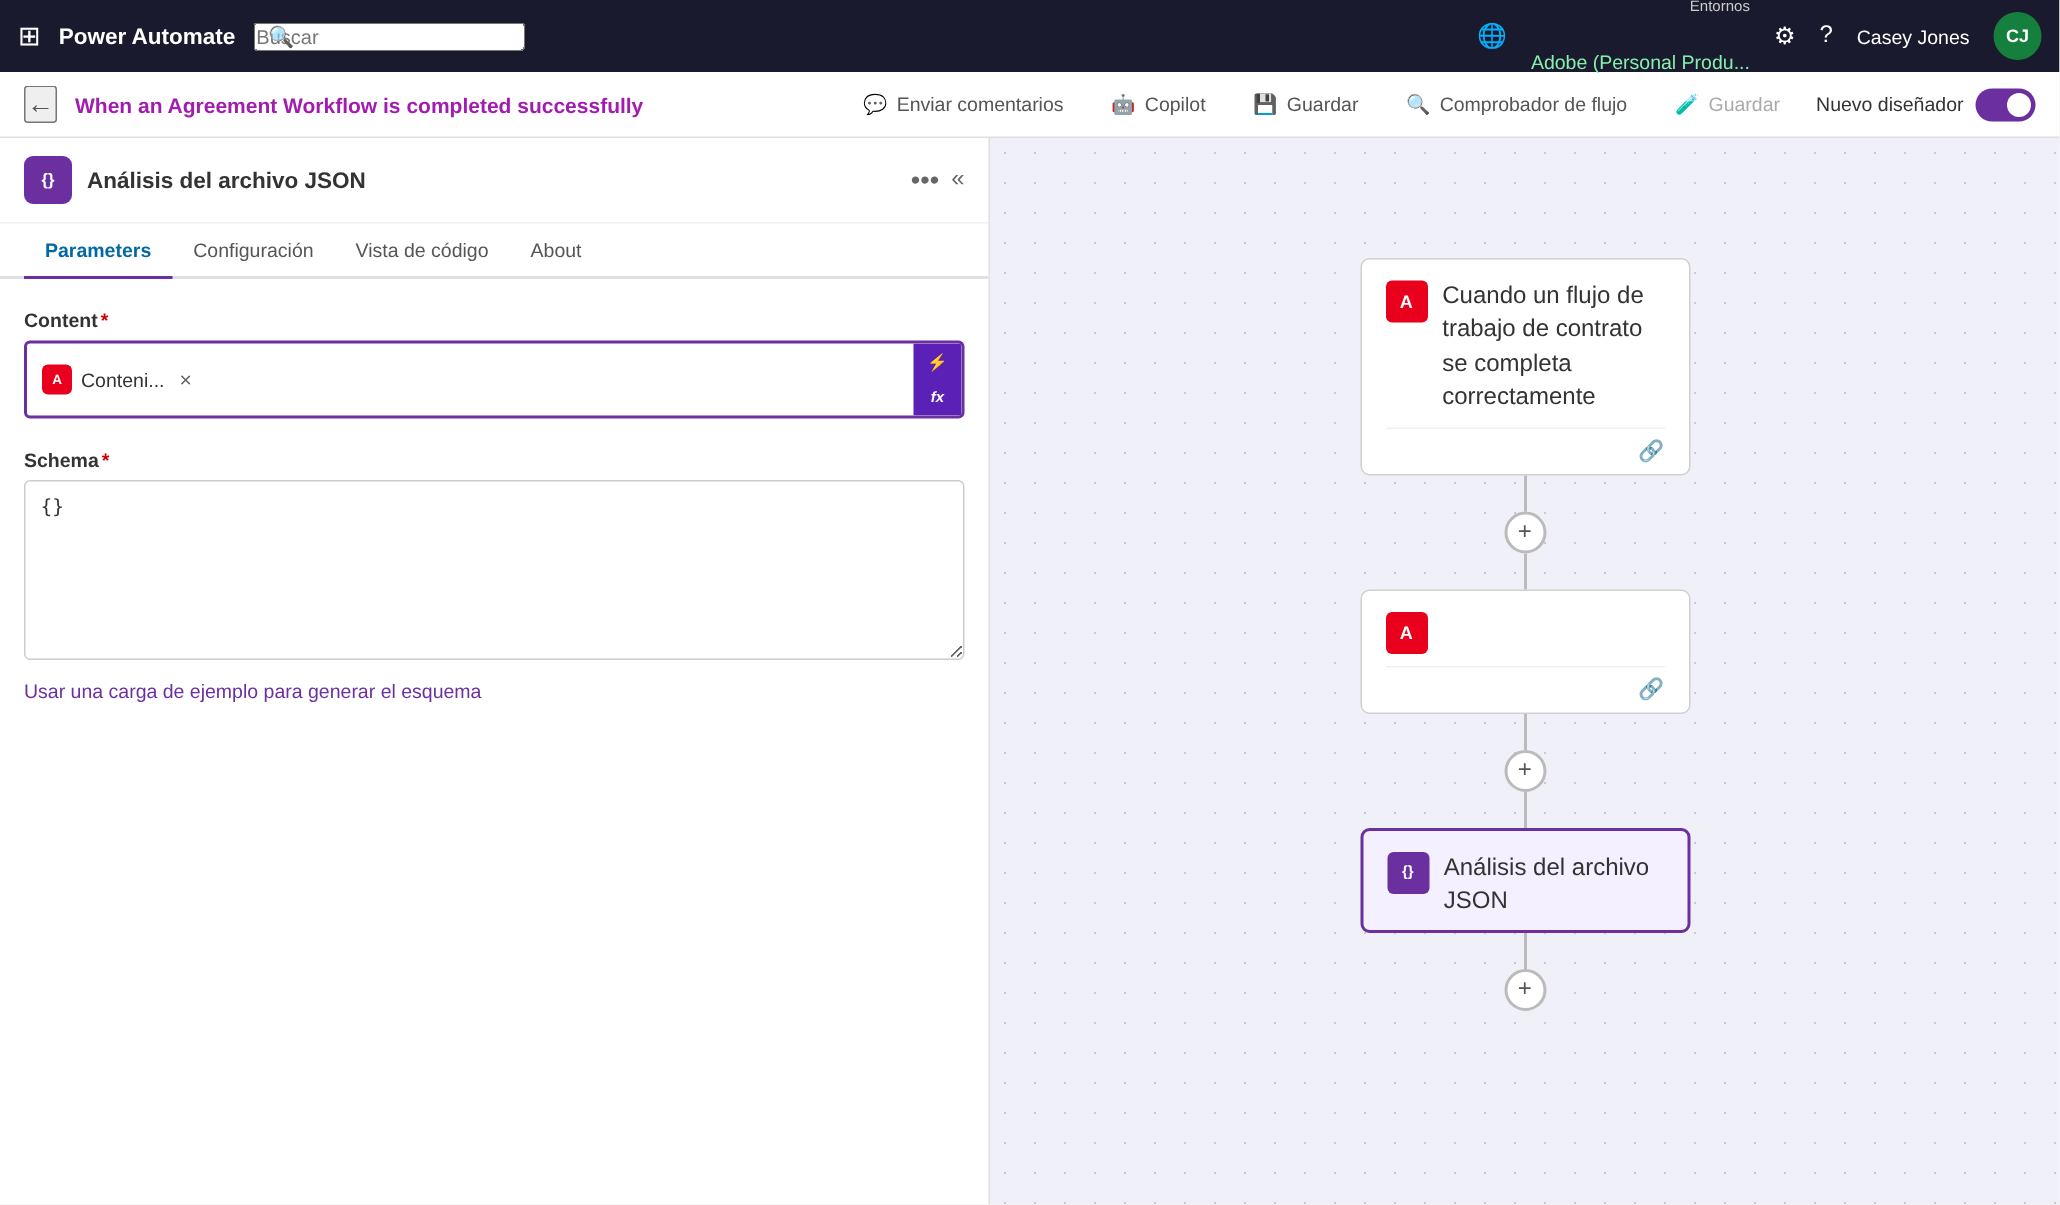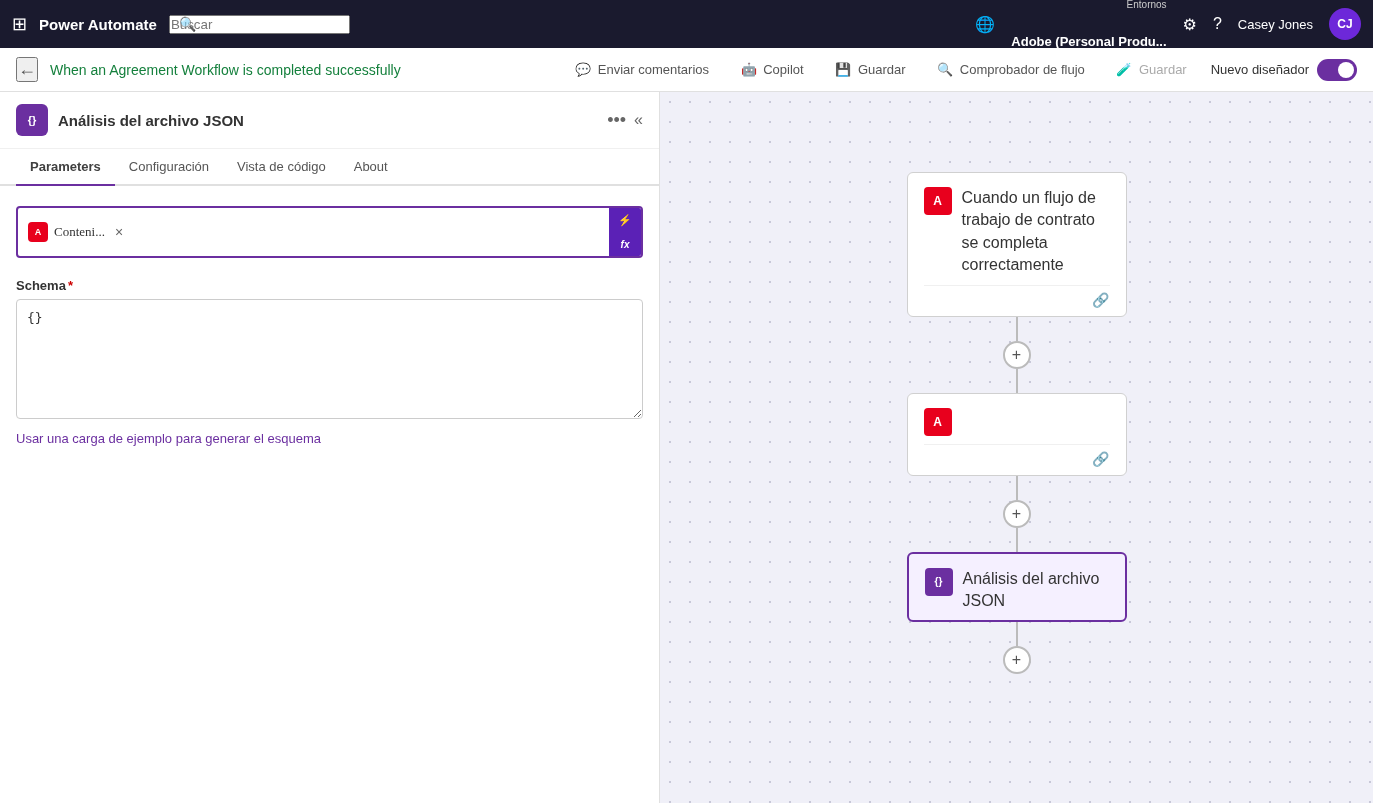--- a/index.html
+++ b/index.html
@@ -12,36 +12,36 @@
       height: 48px; padding: 0 12px; gap: 12px;
     }
     .topnav-grid { color: white; font-size: 18px; cursor: pointer; }
     .topnav-logo { color: white; font-size: 15px; font-weight: 600; flex: 0 0 auto; }
     .topnav-search-wrap { position: relative; flex: 1; max-width: 420px; }
     .topnav-search-wrap .search-icon-inner {
       position: absolute; left: 10px; top: 50%; transform: translateY(-50%); color: #aaa; font-size: 14px;
     }
     .topnav-right { display: flex; align-items: center; gap: 16px; margin-left: auto; }
     .topnav-env { display: flex; flex-direction: column; align-items: flex-end; font-size: 11px; color: #ccc; }
-    .topnav-env-name { font-size: 13px; color: #ffffff; font-weight: 700; margin-top: 24px; }
+    .topnav-env-name { font-size: 13px; color: #86efac; font-weight: 400; margin-top: 24px; }
     .topnav-icon { color: white; font-size: 16px; cursor: pointer; }
     .topnav-avatar {
-      width: 32px; height: 32px; background: #6d28d9; border-radius: 50%;
+      width: 32px; height: 32px; background: #15803d; border-radius: 50%;
       display: flex; align-items: center; justify-content: center; color: white; font-size: 12px; font-weight: 600;
     }
     .topnav-username { color: white; font-size: 13px; }
 
     
     .breadcrumb-bar {
       display: flex; align-items: center; background: white;
       height: 44px; padding: 0 16px; gap: 12px;
       border-bottom: 1px solid #e0e0e0;
     }
     .breadcrumb-back { color: #555; font-size: 18px; cursor: pointer; }
-    .breadcrumb-title { font-size: 14px; color: #15803d; flex: 1; font-weight: 400; }
+    .breadcrumb-title { font-size: 14px; color: #a21caf; flex: 1; font-weight: 700; }
     .breadcrumb-actions { display: flex; align-items: center; gap: 16px; margin-left: auto; }
     .breadcrumb-btn {
       display: flex; align-items: center; gap: 6px;
       font-size: 13px; color: #555; cursor: pointer; background: none; border: none; padding: 4px 8px;
     }
     .breadcrumb-btn.guardar { color: #555; }
     .breadcrumb-btn.probar { color: #aaa; cursor: default; }
     .nuevo-disenador { display: flex; align-items: center; gap: 8px; font-size: 13px; color: #333; }
     .toggle-switch {
       width: 40px; height: 22px; background: #6b2fa0; border-radius: 11px;
@@ -72,41 +72,41 @@
     .panel-header-actions { display: flex; gap: 8px; align-items: center; }
     .panel-more { color: #666; cursor: pointer; font-size: 18px; }
     .panel-collapse { color: #666; cursor: pointer; font-size: 16px; }
 
     
     .tabs { display: flex; border-bottom: 2px solid #e0e0e0; padding: 0 16px; }
     .tab {
       padding: 10px 14px; font-size: 13px; color: #555; cursor: pointer;
       border-bottom: 2px solid transparent; margin-bottom: -2px;
     }
-    .tab.active { color: #404040; border-bottom: 2px solid #6b2fa0; font-weight: 600; }
+    .tab.active { color: #0369a1; border-bottom: 2px solid #6b2fa0; font-weight: 600; }
 
     
     .form-body { padding: 20px 16px; flex: 1; overflow-y: auto; }
     .form-group { margin-bottom: 20px; }
     .form-label {
       font-size: 13px; font-weight: 600; color: #333; margin-bottom: 6px; display: block;
     }
     .required { color: #c00; margin-left: 2px; }
     .content-input-wrap {
       display: flex; align-items: center; border: 2px solid #6b2fa0; border-radius: 4px; overflow: hidden;
     }
     .content-tag {
       display: flex; align-items: center; gap: 6px; padding: 6px 10px;
       background: white; flex: 1;
     }
     .content-tag-icon {
       width: 20px; height: 20px; background: #e8001d; border-radius: 4px;
       display: flex; align-items: center; justify-content: center; color: white; font-size: 10px;
     }
-    .content-tag-text { font-size: 13px; color: #333; font-family: Liberation Serif, serif; }
+    .content-tag-text { font-size: 13px; color: #333; }
     .content-tag-close { color: #666; cursor: pointer; font-size: 14px; margin-left: 4px; }
     .content-side-btns {
       display: flex; flex-direction: column; background: #5b21b6;
     }
     .content-side-btn {
       width: 32px; height: 24px; display: flex; align-items: center; justify-content: center;
       color: white; cursor: pointer; font-size: 11px;
     }
     .schema-textarea {
       width: 100%; min-height: 120px; border: 1px solid #ccc; border-radius: 4px;
@@ -234,20 +234,23 @@
     <div class="tabs">
       <div class="tab active">Parameters</div>
       <div class="tab">Configuración</div>
       <div class="tab">Vista de código</div>
       <div class="tab">About</div>
     </div>
 
     <div class="form-body">
 
       <div class="form-group">
+        <label class="form-label">
+          <span>Content</span><span class="required">*</span>
+        </label>
         <div class="content-input-wrap">
           <div class="content-tag">
             <div class="content-tag-icon">
               <span style="font-size:9px;font-weight:700;">A</span>
             </div>
             <span class="content-tag-text">Conteni...</span>
             <span class="content-tag-close">×</span>
           </div>
           <div class="content-side-btns">
             <div class="content-side-btn">

